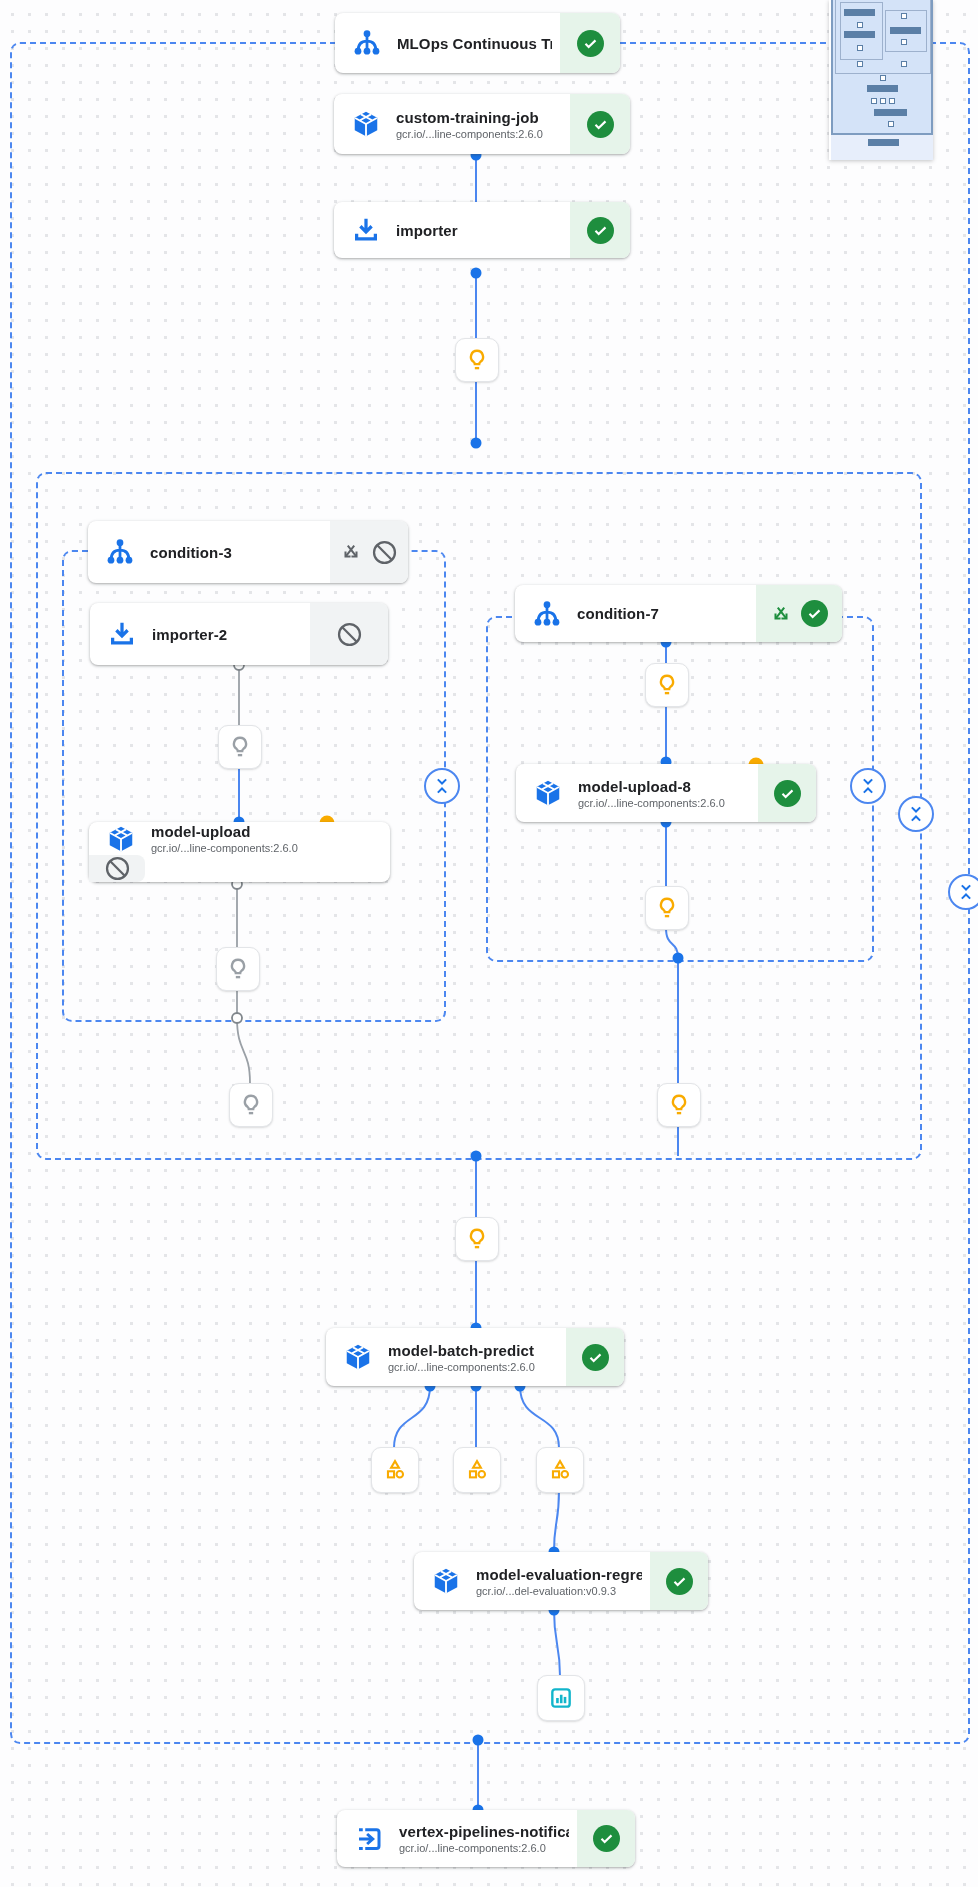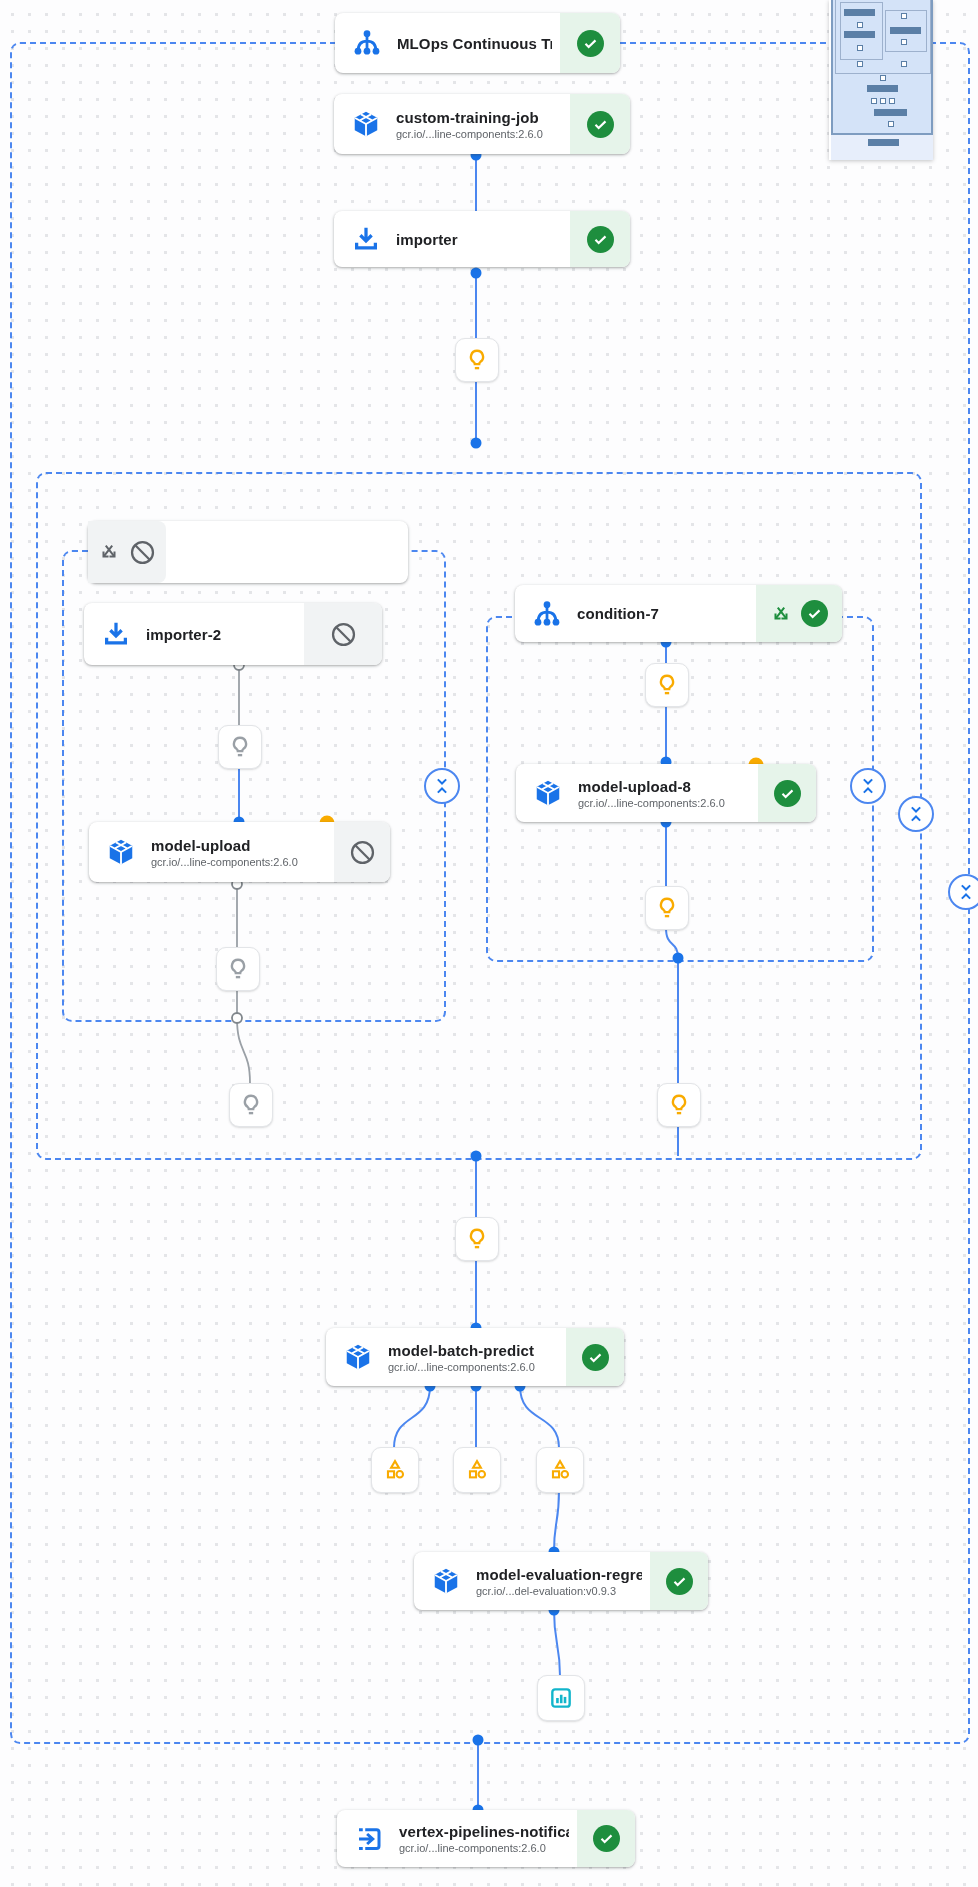--- a/index.html
+++ b/index.html
@@ -143,21 +143,21 @@
     </div>
     <div class="nstatus st-green" style="width:60px;">
       <span class="check">
           <svg viewBox="0 0 24 24">
             <path d="M4 12.5l5 5L20 7" stroke="#fff" stroke-width="3.4" fill="none"></path>
           </svg>
         </span>
     </div>
   </div>
 
-  <div class="node" style="left:334px;top:211px;width:296px;height:56px;justify-content:flex-end;">
+  <div class="node" style="left:334px;top:202px;width:296px;height:56px;justify-content:flex-end;">
     <div class="node-main">
       <span class="nicon">
           <svg viewBox="0 0 24 24">
             <path d="M12 3v10M7.5 9l4.5 4.5L16.5 9" stroke="currentColor" stroke-width="2.6" fill="none"></path>
             <path d="M4.5 15v4h15v-4" stroke="currentColor" stroke-width="2.6" fill="none"></path>
           </svg>
         </span>
       <div class="ntext">
           <div class="ntitle">importer</div>
         </div>
@@ -166,54 +166,68 @@
       <span class="check">
           <svg viewBox="0 0 24 24">
             <path d="M4 12.5l5 5L20 7" stroke="#fff" stroke-width="3.4" fill="none"></path>
           </svg>
         </span>
     </div>
   </div>
 
 
   <div class="node" style="left:88px;top:521px;width:320px;height:62px;">
+    <div class="node-main">
+      <span class="nicon">
+          <svg viewBox="0 0 24 24">
+            <circle cx="12" cy="4.5" r="2.7" fill="currentColor"></circle>
+            <circle cx="4.8" cy="18.5" r="2.7" fill="currentColor"></circle>
+            <circle cx="12" cy="18.5" r="2.7" fill="currentColor"></circle>
+            <circle cx="19.2" cy="18.5" r="2.7" fill="currentColor"></circle>
+            <path d="M12 6.5v12M12 10.5c-4.5 0-7.2 2.5-7.2 8M12 10.5c4.5 0 7.2 2.5 7.2 8" stroke="currentColor" stroke-width="2.2" fill="none"></path>
+          </svg>
+        </span>
+      <div class="ntext">
+          <div class="ntitle">condition-3</div>
+        </div>
+    </div>
     <div class="nstatus st-gray" style="width:78px;">
       <span class="spliticon" style="color:#5f6368;"><svg viewBox="0 0 24 24">
             <path d="M15.5 5L6.5 16.5M8.5 5l9 11.5" stroke="currentColor" stroke-width="2.2" fill="none"></path>
             <path d="M6 11.5v5.5h5.5" fill="none" stroke="currentColor" stroke-width="2.2"></path>
             <path d="M18 11.5v5.5h-5.5" fill="none" stroke="currentColor" stroke-width="2.2"></path>
           </svg></span>
       <span class="slash"><svg viewBox="0 0 24 24">
             <circle cx="12" cy="12" r="9.3" stroke="currentColor" stroke-width="2" fill="none"></circle>
             <path d="M5.6 5.6l12.8 12.8" stroke="currentColor" stroke-width="2"></path>
           </svg></span>
     </div>
   </div>
 
-  <div class="node" style="left:84px;top:603px;width:298px;height:62px;">
+  <div class="node" style="left:90px;top:603px;width:298px;height:62px;">
     <div class="node-main">
       <span class="nicon">
           <svg viewBox="0 0 24 24">
             <path d="M12 3v10M7.5 9l4.5 4.5L16.5 9" stroke="currentColor" stroke-width="2.6" fill="none"></path>
             <path d="M4.5 15v4h15v-4" stroke="currentColor" stroke-width="2.6" fill="none"></path>
           </svg>
         </span>
       <div class="ntext">
           <div class="ntitle">importer-2</div>
         </div>
     </div>
     <div class="nstatus st-gray" style="width:78px;">
       <span class="slash"><svg viewBox="0 0 24 24">
             <circle cx="12" cy="12" r="9.3" stroke="currentColor" stroke-width="2" fill="none"></circle>
             <path d="M5.6 5.6l12.8 12.8" stroke="currentColor" stroke-width="2"></path>
           </svg></span>
     </div>
   </div>
 
-  <div class="node" style="left:89px;top:822px;width:301px;height:60px;">
+  <div class="node" style="left:89px;top:822px;width:301px;height:60px;flex-direction:column;">
     <div class="node-main">
       <span class="nicon">
           <svg viewBox="0 0 24 24">
             <path d="M12 2.2L21 7v10l-9 4.8L3 17V7z" fill="currentColor"></path>
             <path d="M12 21.5V12M12 12L3.3 7.2M12 12l8.7-4.8M8 4.3L16.8 9M16 4.3L7.2 9" stroke="#fff" stroke-width="1.5" fill="none"></path>
           </svg>
         </span>
       <div class="ntext">
         <div class="ntitle">model-upload</div>
         <div class="nsub">gcr.io/...line-components:2.6.0</div>

